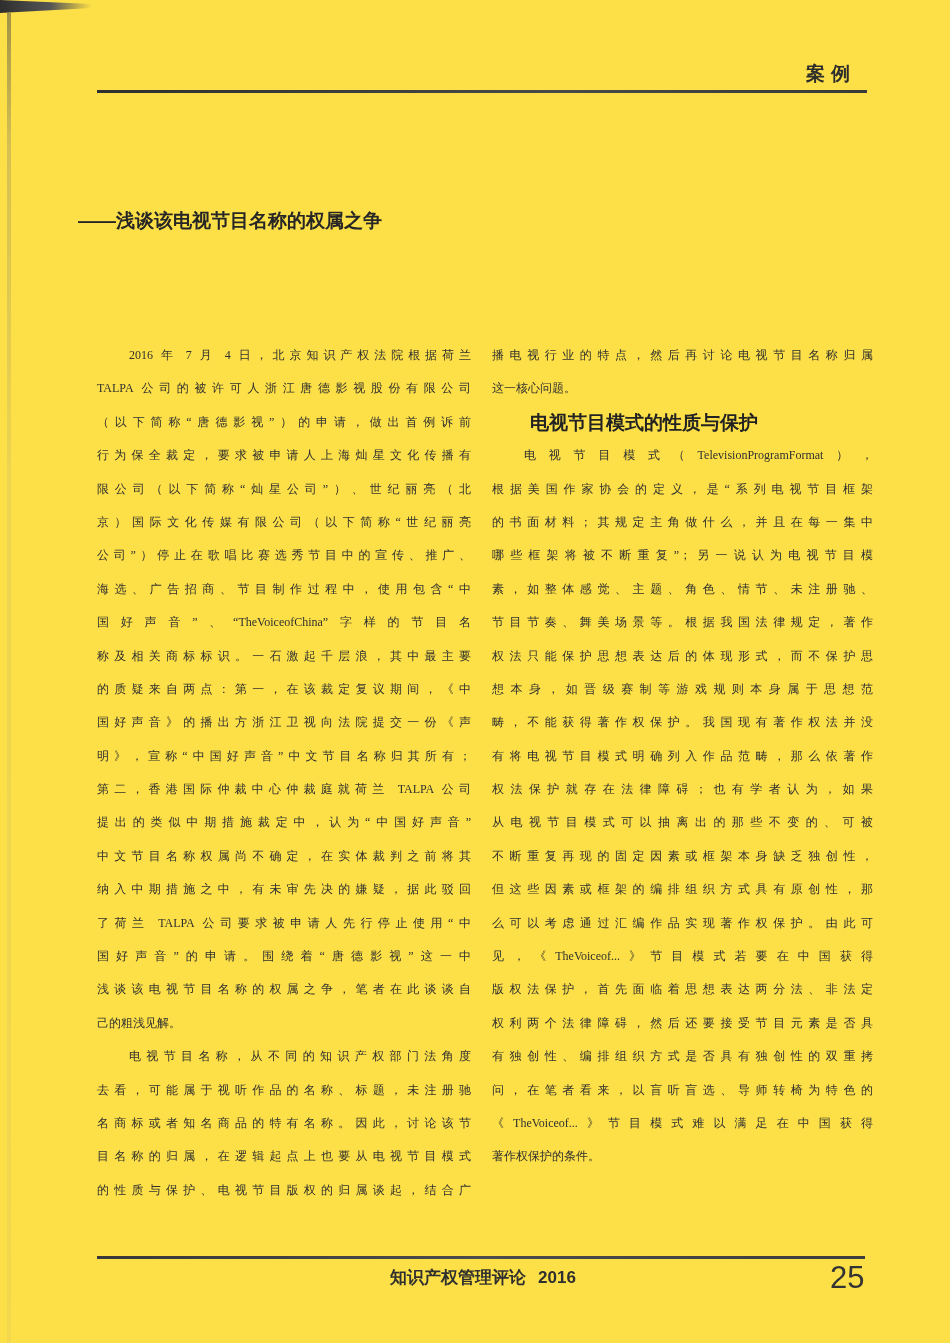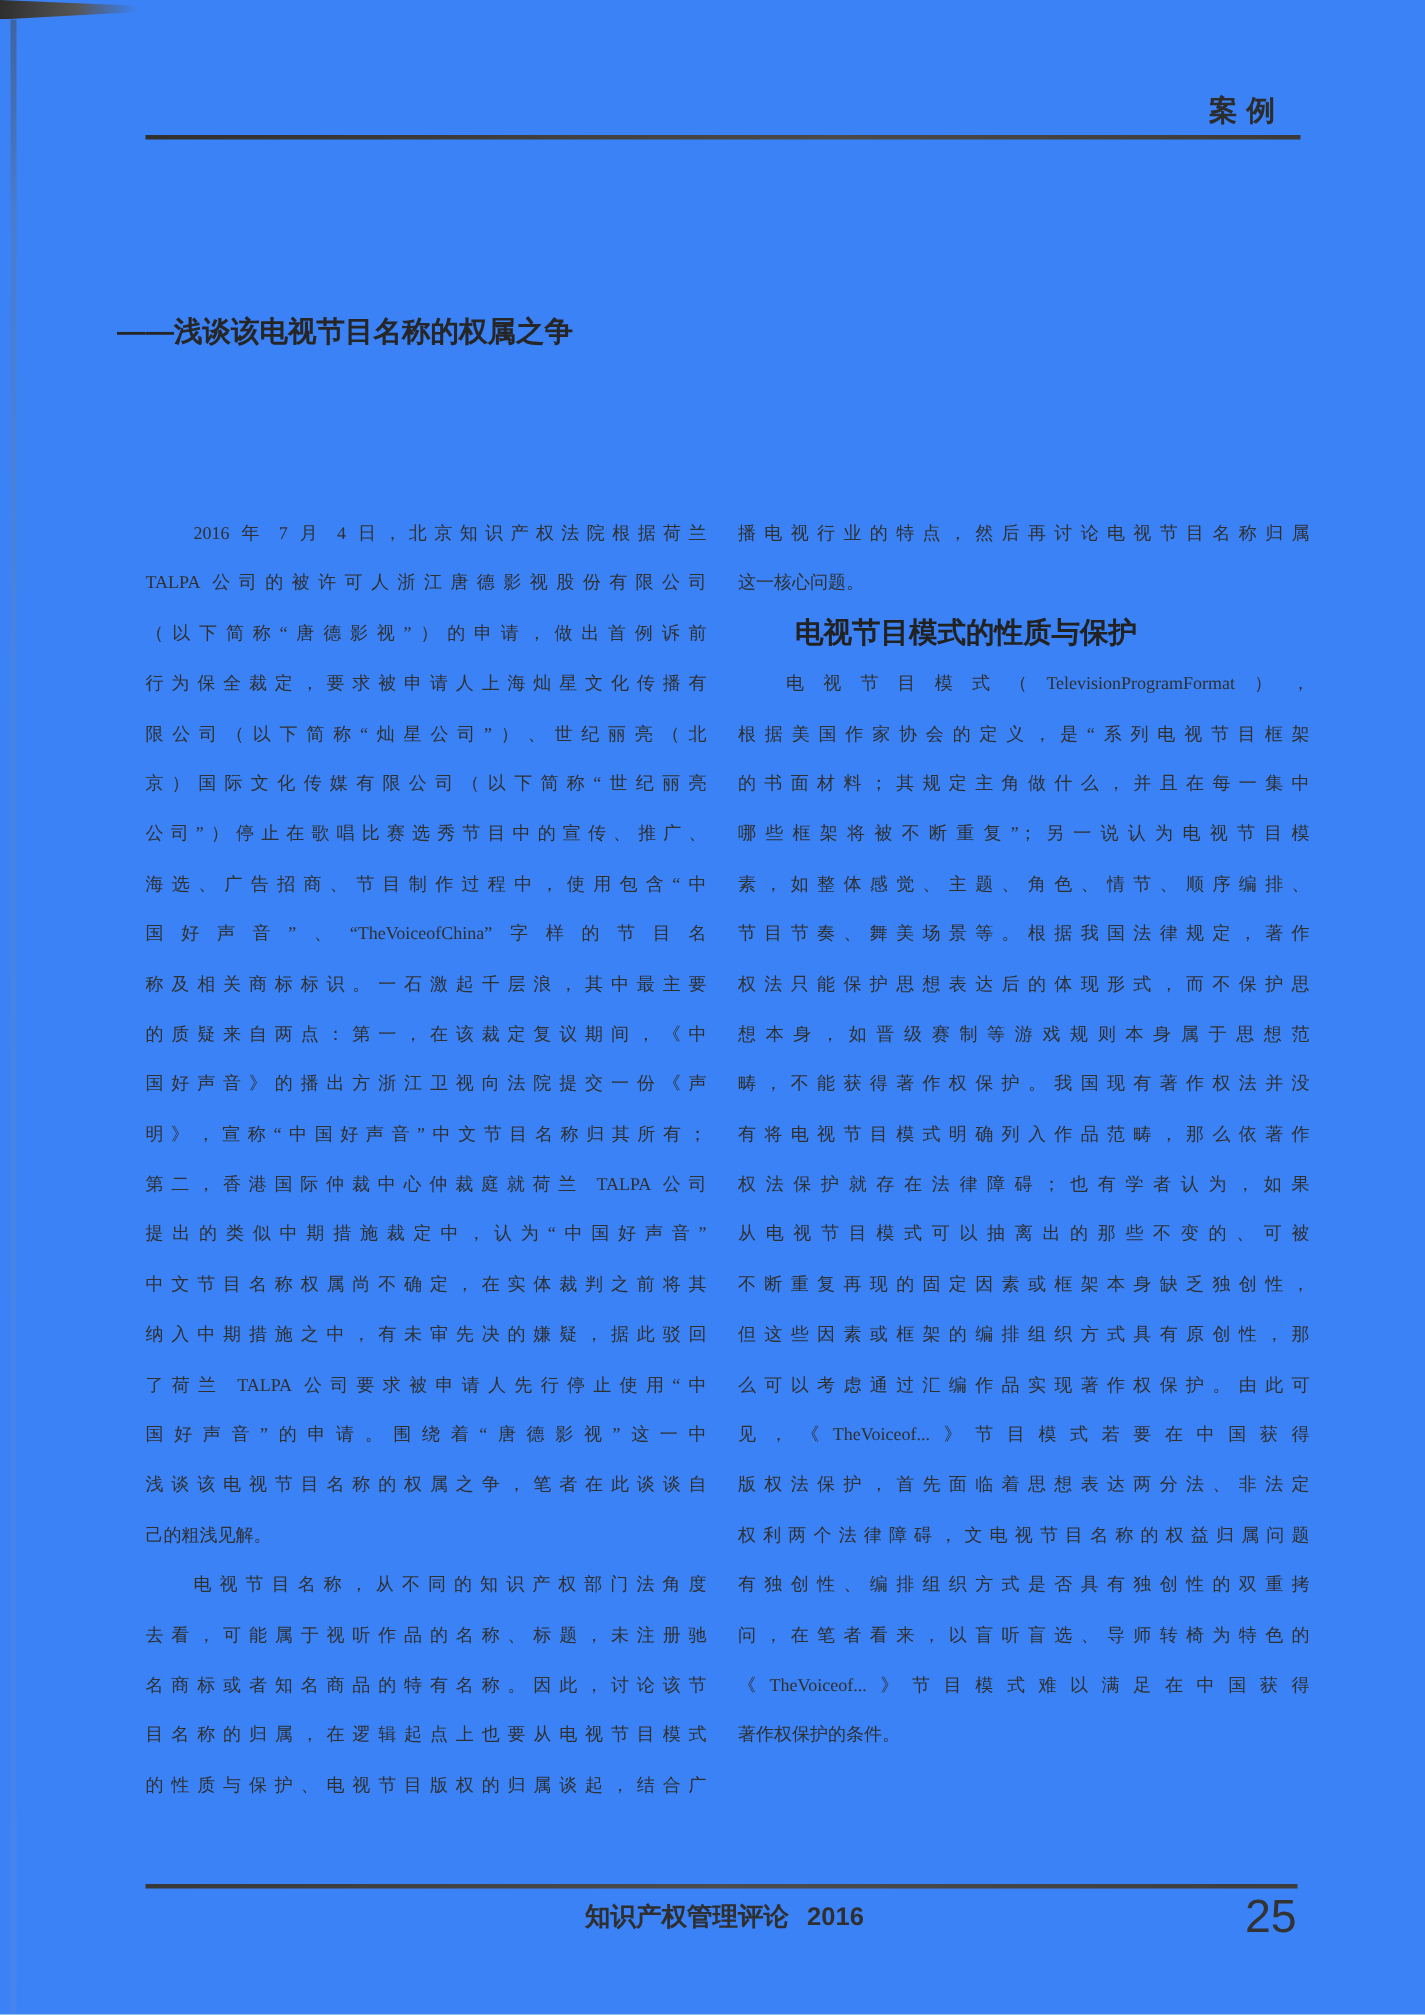--- a/index.html
+++ b/index.html
@@ -1,20 +1,20 @@
 <!DOCTYPE html>
 <html lang="zh"><head>
 <meta charset="utf-8">
 <style>
   html,body { margin:0; padding:0; background:#e9e9e7; }
   .page {
     position:relative;
     width:950px; height:1343px;
     margin:0 auto;
-    background:#3b82f6;
+    background:#fde047;
     overflow:hidden;
     font-family:"Liberation Serif","DejaVu Serif",serif;
   }
   
   .corner-wedge {
     position:absolute; left:0; top:0; width:92px; height:13px;
     background:linear-gradient(90deg,#2e2e2e 0%,#555 55%,rgba(120,120,120,0) 100%);
     clip-path:polygon(0 0,100% 30%,100% 62%,0 100%);
   }
   .edge-strip {
@@ -128,34 +128,34 @@
     </div>
 
   <div class="col right">
       <div class="line">播电视行业的特点，然后再讨论电视节目名称归属</div>
       <div class="line end">这一核心问题。</div>
       <div class="line heading">电视节目模式的性质与保护</div>
       <div class="line indent">电视节目模式（TelevisionProgramFormat），</div>
       <div class="line">根据美国作家协会的定义，是“系列电视节目框架</div>
       <div class="line">的书面材料；其规定主角做什么，并且在每一集中</div>
       <div class="line">哪些框架将被不断重复”；另一说认为电视节目模</div>
-      <div class="line">素，如整体感觉、主题、角色、情节、顺序编排、</div>
+      <div class="line">素，如整体感觉、主题、角色、情节、未注册驰、</div>
       <div class="line">节目节奏、舞美场景等。根据我国法律规定，著作</div>
       <div class="line">权法只能保护思想表达后的体现形式，而不保护思</div>
       <div class="line">想本身，如晋级赛制等游戏规则本身属于思想范</div>
       <div class="line">畴，不能获得著作权保护。我国现有著作权法并没</div>
       <div class="line">有将电视节目模式明确列入作品范畴，那么依著作</div>
       <div class="line">权法保护就存在法律障碍；也有学者认为，如果</div>
       <div class="line">从电视节目模式可以抽离出的那些不变的、可被</div>
       <div class="line">不断重复再现的固定因素或框架本身缺乏独创性，</div>
       <div class="line">但这些因素或框架的编排组织方式具有原创性，那</div>
       <div class="line">么可以考虑通过汇编作品实现著作权保护。由此可</div>
       <div class="line">见，《TheVoiceof...》节目模式若要在中国获得</div>
       <div class="line">版权法保护，首先面临着思想表达两分法、非法定</div>
-      <div class="line">权利两个法律障碍，文电视节目名称的权益归属问题</div>
+      <div class="line">权利两个法律障碍，然后还要接受节目元素是否具</div>
       <div class="line">有独创性、编排组织方式是否具有独创性的双重拷</div>
       <div class="line">问，在笔者看来，以盲听盲选、导师转椅为特色的</div>
       <div class="line">《TheVoiceof...》节目模式难以满足在中国获得</div>
       <div class="line end">著作权保护的条件。</div>
     </div>
 
   <div class="footer-rule"></div>
 
   <div class="footer-text">
     <span>知识产权管理评论</span><span class="year">2016</span>

